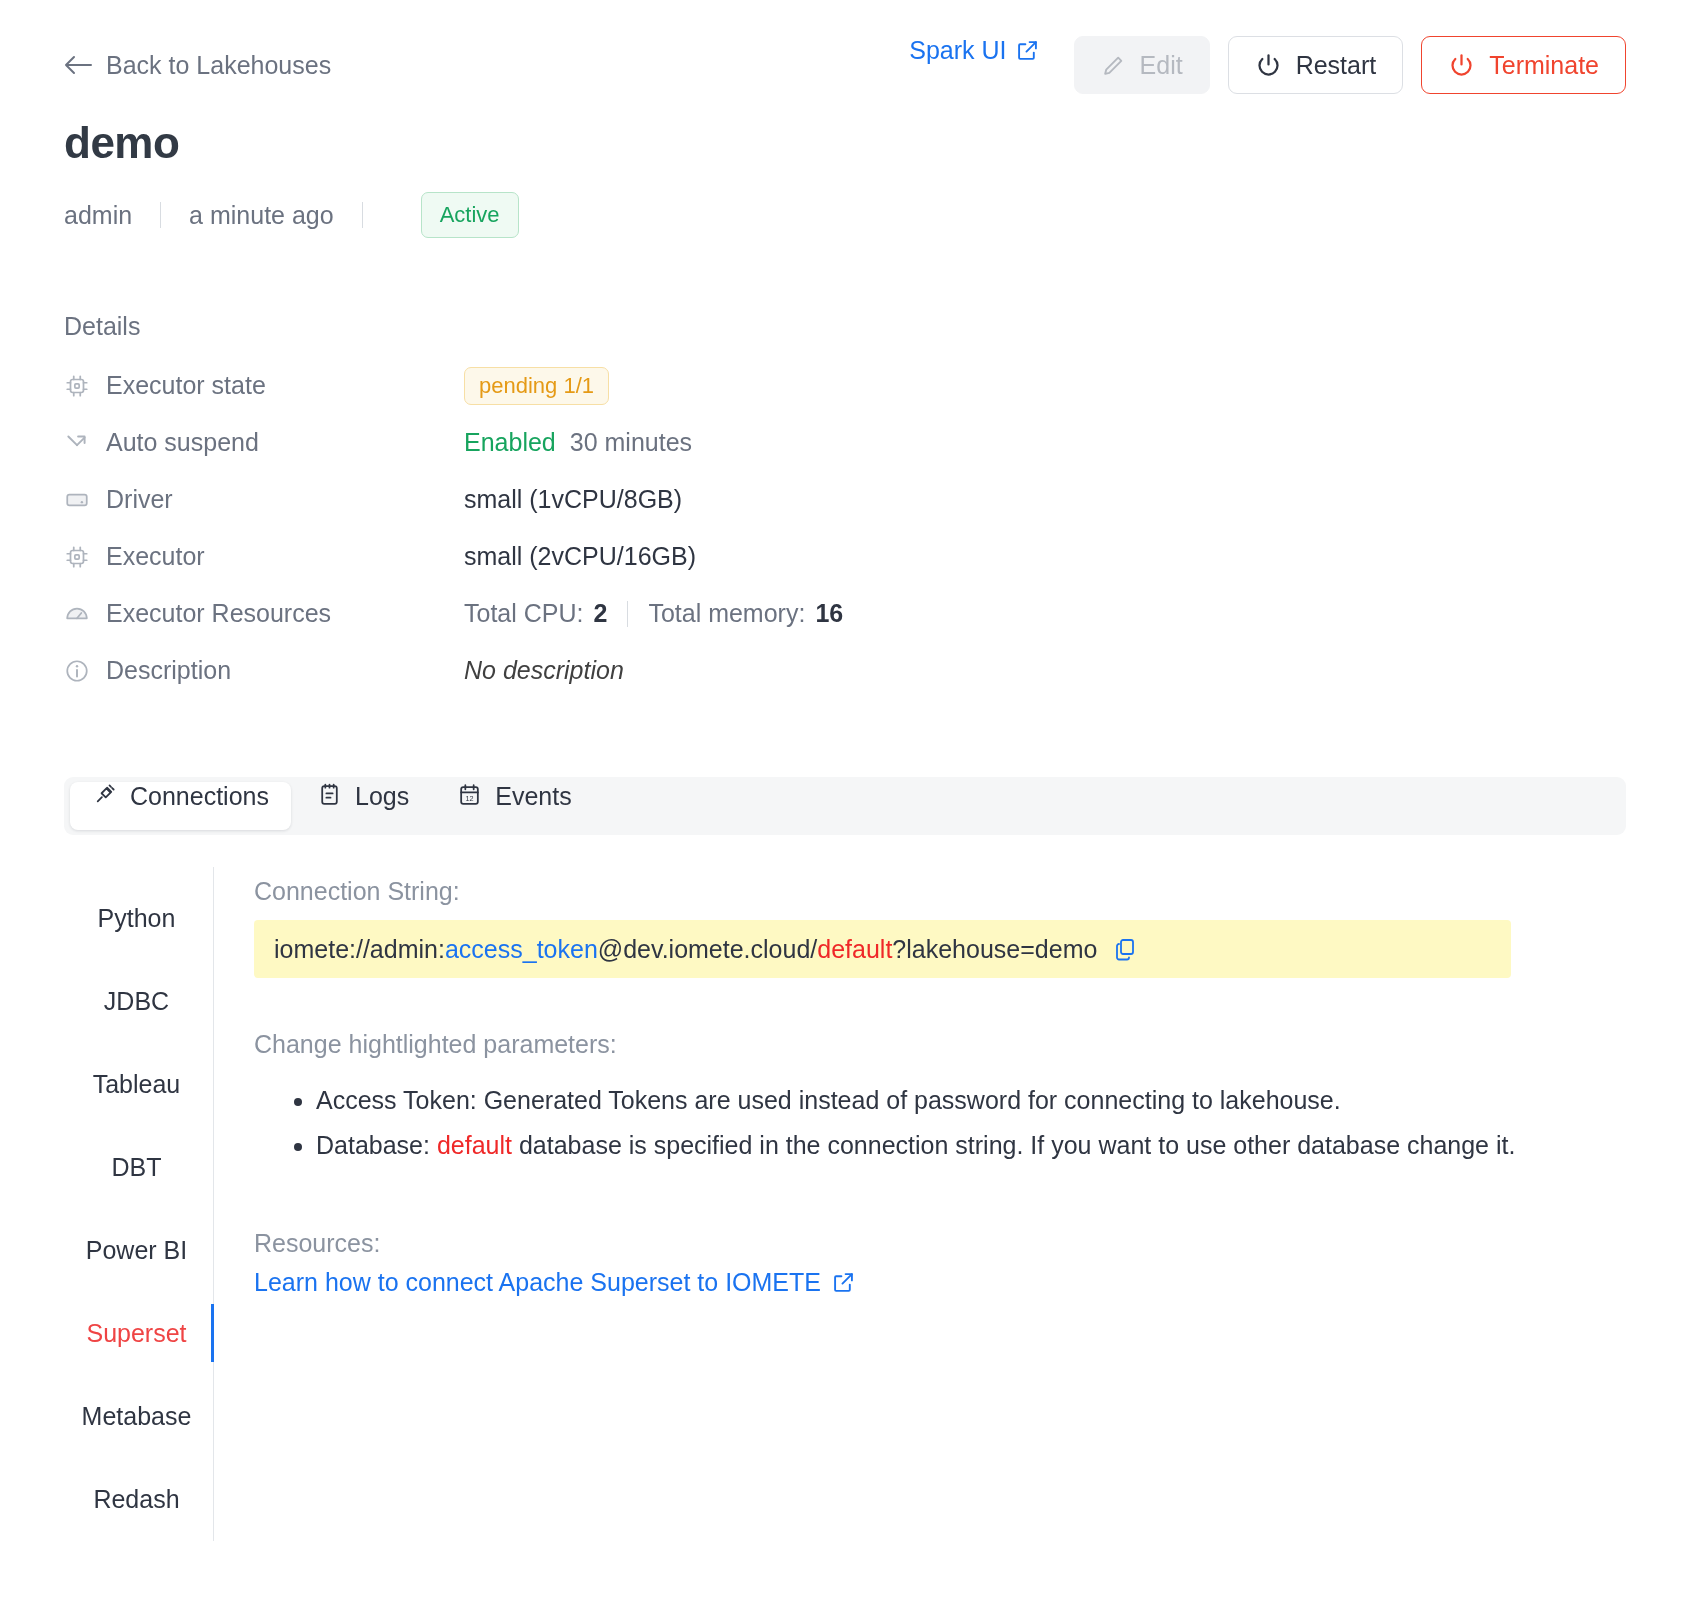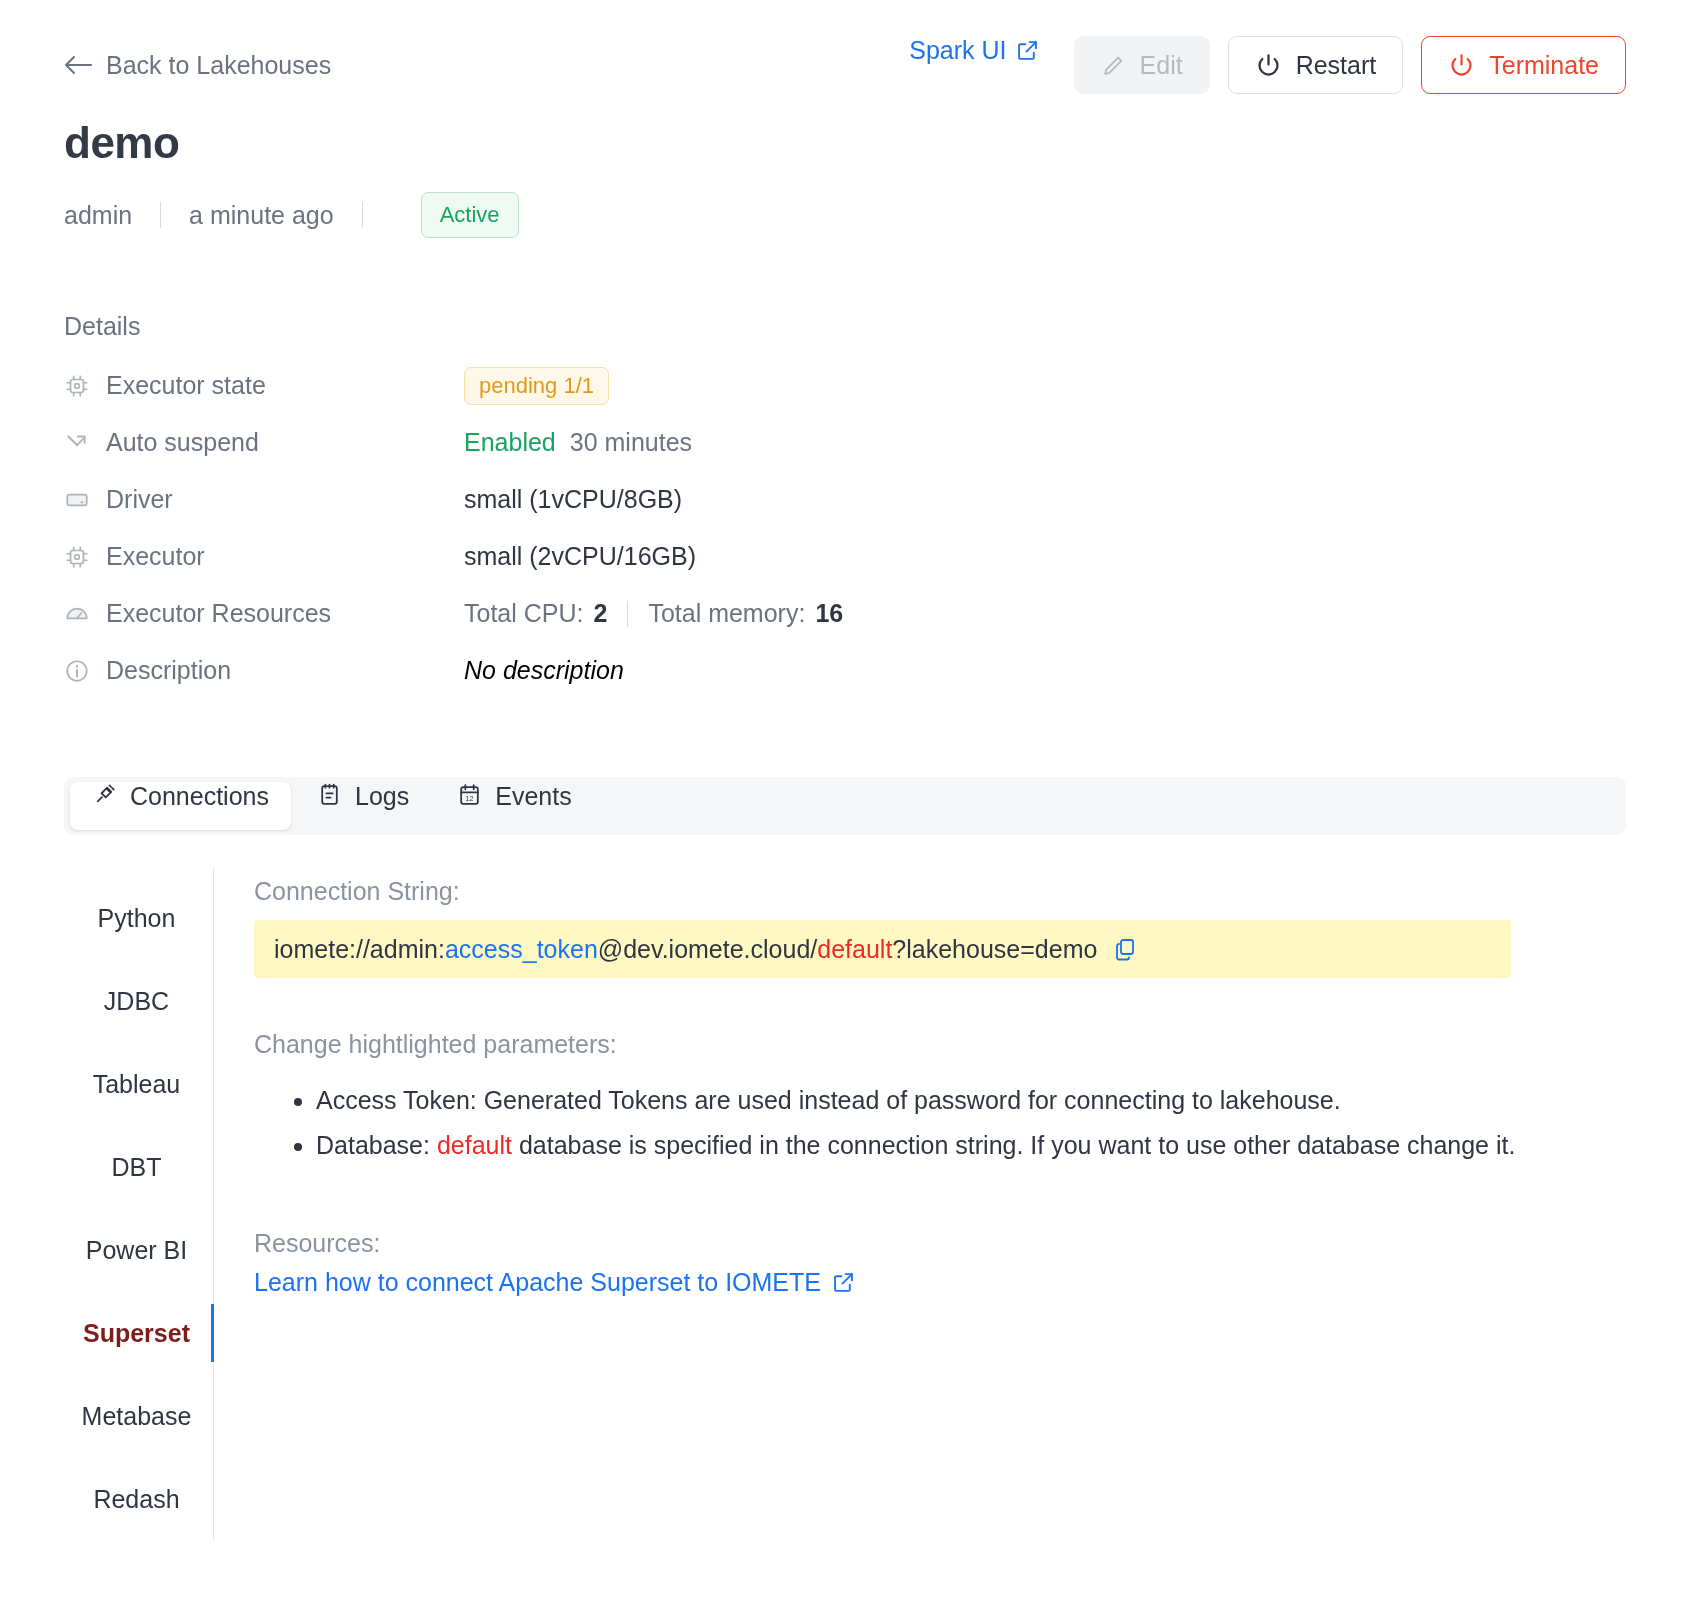--- a/index.html
+++ b/index.html
@@ -73,21 +73,21 @@
   }
   .dvalue { font-size: 25px; color: #2f3542; display: flex; align-items: center; }
   .badge-pending {
     display: inline-flex; align-items: center; justify-content: center;
     height: 38px; padding: 0 14px; border-radius: 7px;
     border: 1px solid #f7dfa5; background: #fdf8ea;
     color: #e59a16; font-size: 22px;
   }
   .enabled { color: #17a45e; }
   .muted { color: #6b7280; }
-  .italic-muted { font-style: italic; color: #000000; }
+  .italic-muted { font-style: italic; color: #404040; }
   .vsep { display: inline-block; width: 1px; height: 26px; background: #d8dce1; margin: 0 20px; }
   .strongnum { color: #2f3542; font-weight: bold; }
 
   
   .tabs {
     margin-top: 78px; height: 58px; background: #f5f6f7; border-radius: 9px;
     display: flex; align-items: center; padding: 5px 6px; gap: 4px;
   }
   .tab {
     display: inline-flex; align-items: flex-start; gap: 13px;
@@ -101,21 +101,21 @@
   .conn-body { display: flex; margin-top: 32px; }
   .conn-side {
     width: 150px; border-right: 1px solid #e3e6ea; padding-top: 10px;
     flex: 0 0 150px;
   }
   .conn-item {
     position: relative; height: 83px; display: flex; align-items: center;
     justify-content: center; font-size: 25px; color: #2f3542; cursor: pointer;
     padding-right: 4px;
   }
-  .conn-item.active { color: #7f1d1d; font-weight: bold; }
+  .conn-item.active { color: #ef4444; font-weight: normal; }
   .conn-item.active::after {
     content: ""; position: absolute; right: -1px; top: 12px;
     width: 3px; height: 58px; background: #1a73f0;
   }
   .conn-main { flex: 1; padding-left: 40px; padding-top: 10px; }
 
   .section-label { font-size: 25px; color: #8b93a0; margin-bottom: 14px; }
   .conn-string {
     background: #fef9c3; border-radius: 4px; height: 58px;
     display: flex; align-items: center; padding: 0 20px;

